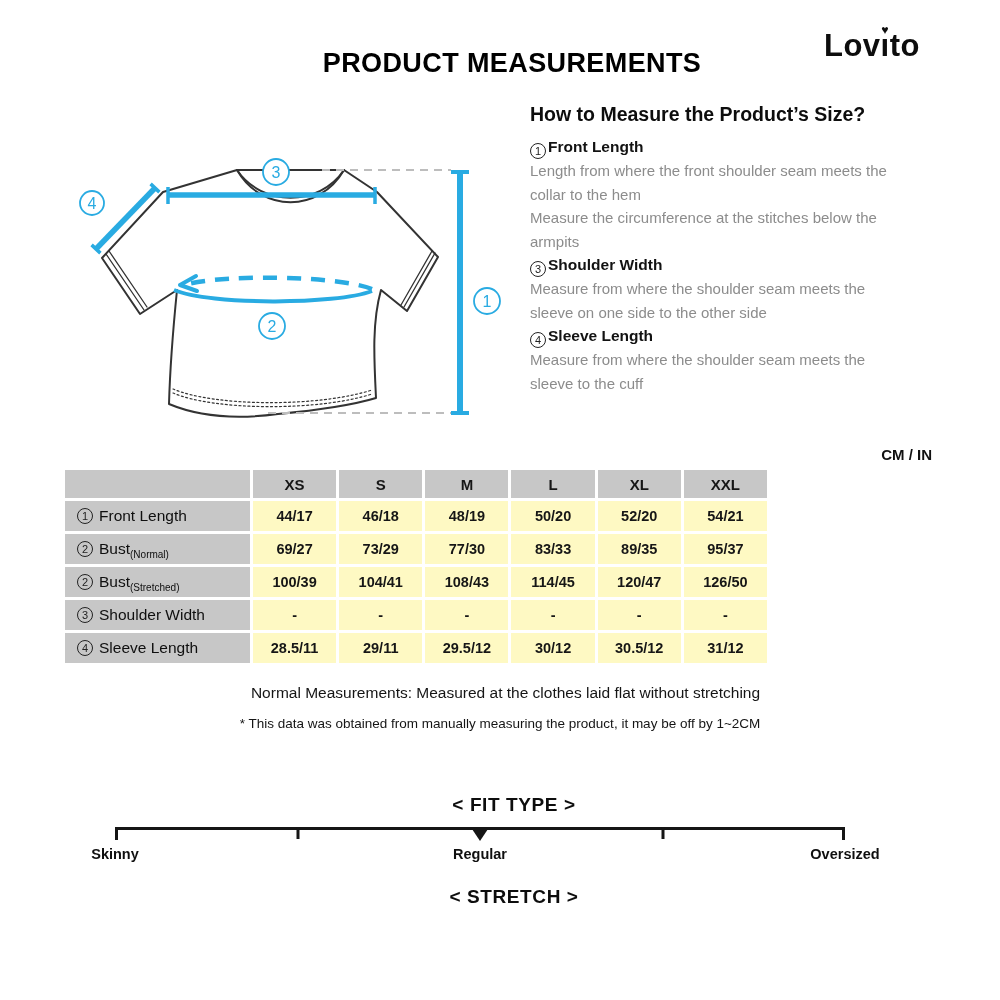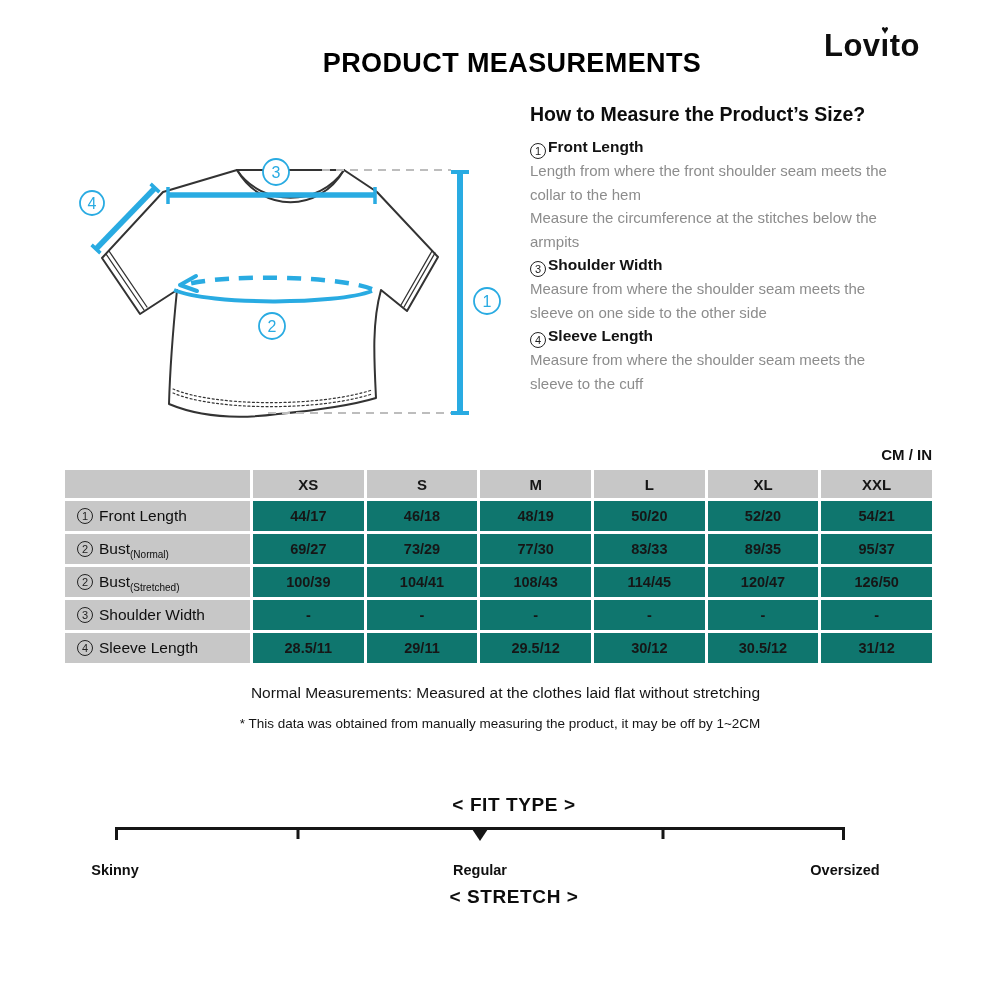--- a/index.html
+++ b/index.html
@@ -35,27 +35,27 @@
   .cnum {
     display:inline-flex; width:16px; height:16px; border:1px solid #222; border-radius:50%;
     align-items:center; justify-content:center; font-size:11px; font-weight:400;
     margin-right:2px; vertical-align:-2.5px; color:#222; flex:none;
   }
   .desc { margin:0; font-size:15px; color:#8c8c8c; line-height:23.5px; font-weight:400; }
 
   
   .unit { position:absolute; top:446px; right:68px; font-size:15px; font-weight:800; }
   .mtable {
-    position:absolute; left:65px; top:470px; width:867px;
+    position:absolute; left:65px; top:470px; width:702px;
     display:grid; grid-template-columns:185px repeat(6,1fr);
     grid-template-rows:28px repeat(5,30px); gap:3px;
   }
   .cell {
     display:flex; align-items:center; justify-content:center;
-    background:#0f766e; font-size:14.5px; font-weight:700; color:#161616;
+    background:#fef9c3; font-size:14.5px; font-weight:700; color:#161616;
   }
   .cell.head { background:#c7c7c7; font-size:15px; }
   .cell.lab  {
     background:#c7c7c7; justify-content:flex-start; padding-left:12px;
     font-weight:400; font-size:15.5px; color:#0f0f0f;
   }
   .cell.lab .cnum { margin-right:6px; }
   .rsub { font-size:10px; font-weight:400; align-self:flex-end; margin-bottom:4px;text-align:right; }
 
   
@@ -77,21 +77,21 @@
   .cap   { position:absolute; top:0; width:3px; height:13px; background:#151515; }
   .cap.l { left:0; } .cap.r { right:0; }
   .tick  { position:absolute; top:0; width:3px; height:12px; background:#151515; transform:translateX(-50%); }
   .marker{
     position:absolute; top:2px; width:0; height:0; transform:translateX(-50%);
     border-left:8px solid transparent; border-right:8px solid transparent;
     border-top:12px solid #151515;
   }
   .slabel{
     position:absolute; top:19px; transform:translateX(-50%);
-    font-size:14.5px; font-weight:700; white-space:nowrap; color:#0f0f0f;margin-top:16px;
+    font-size:14.5px; font-weight:700; white-space:nowrap; color:#0f0f0f;
   }
 </style>
 </head>
 <body>
 
 <div class="page">
 
   <h1 class="title">PRODUCT MEASUREMENTS</h1>
 
   <div class="logo"><span>Lov</span><span class="iwrap"><span>ı</span><span class="heart">♥</span></span><span>to</span></div>

